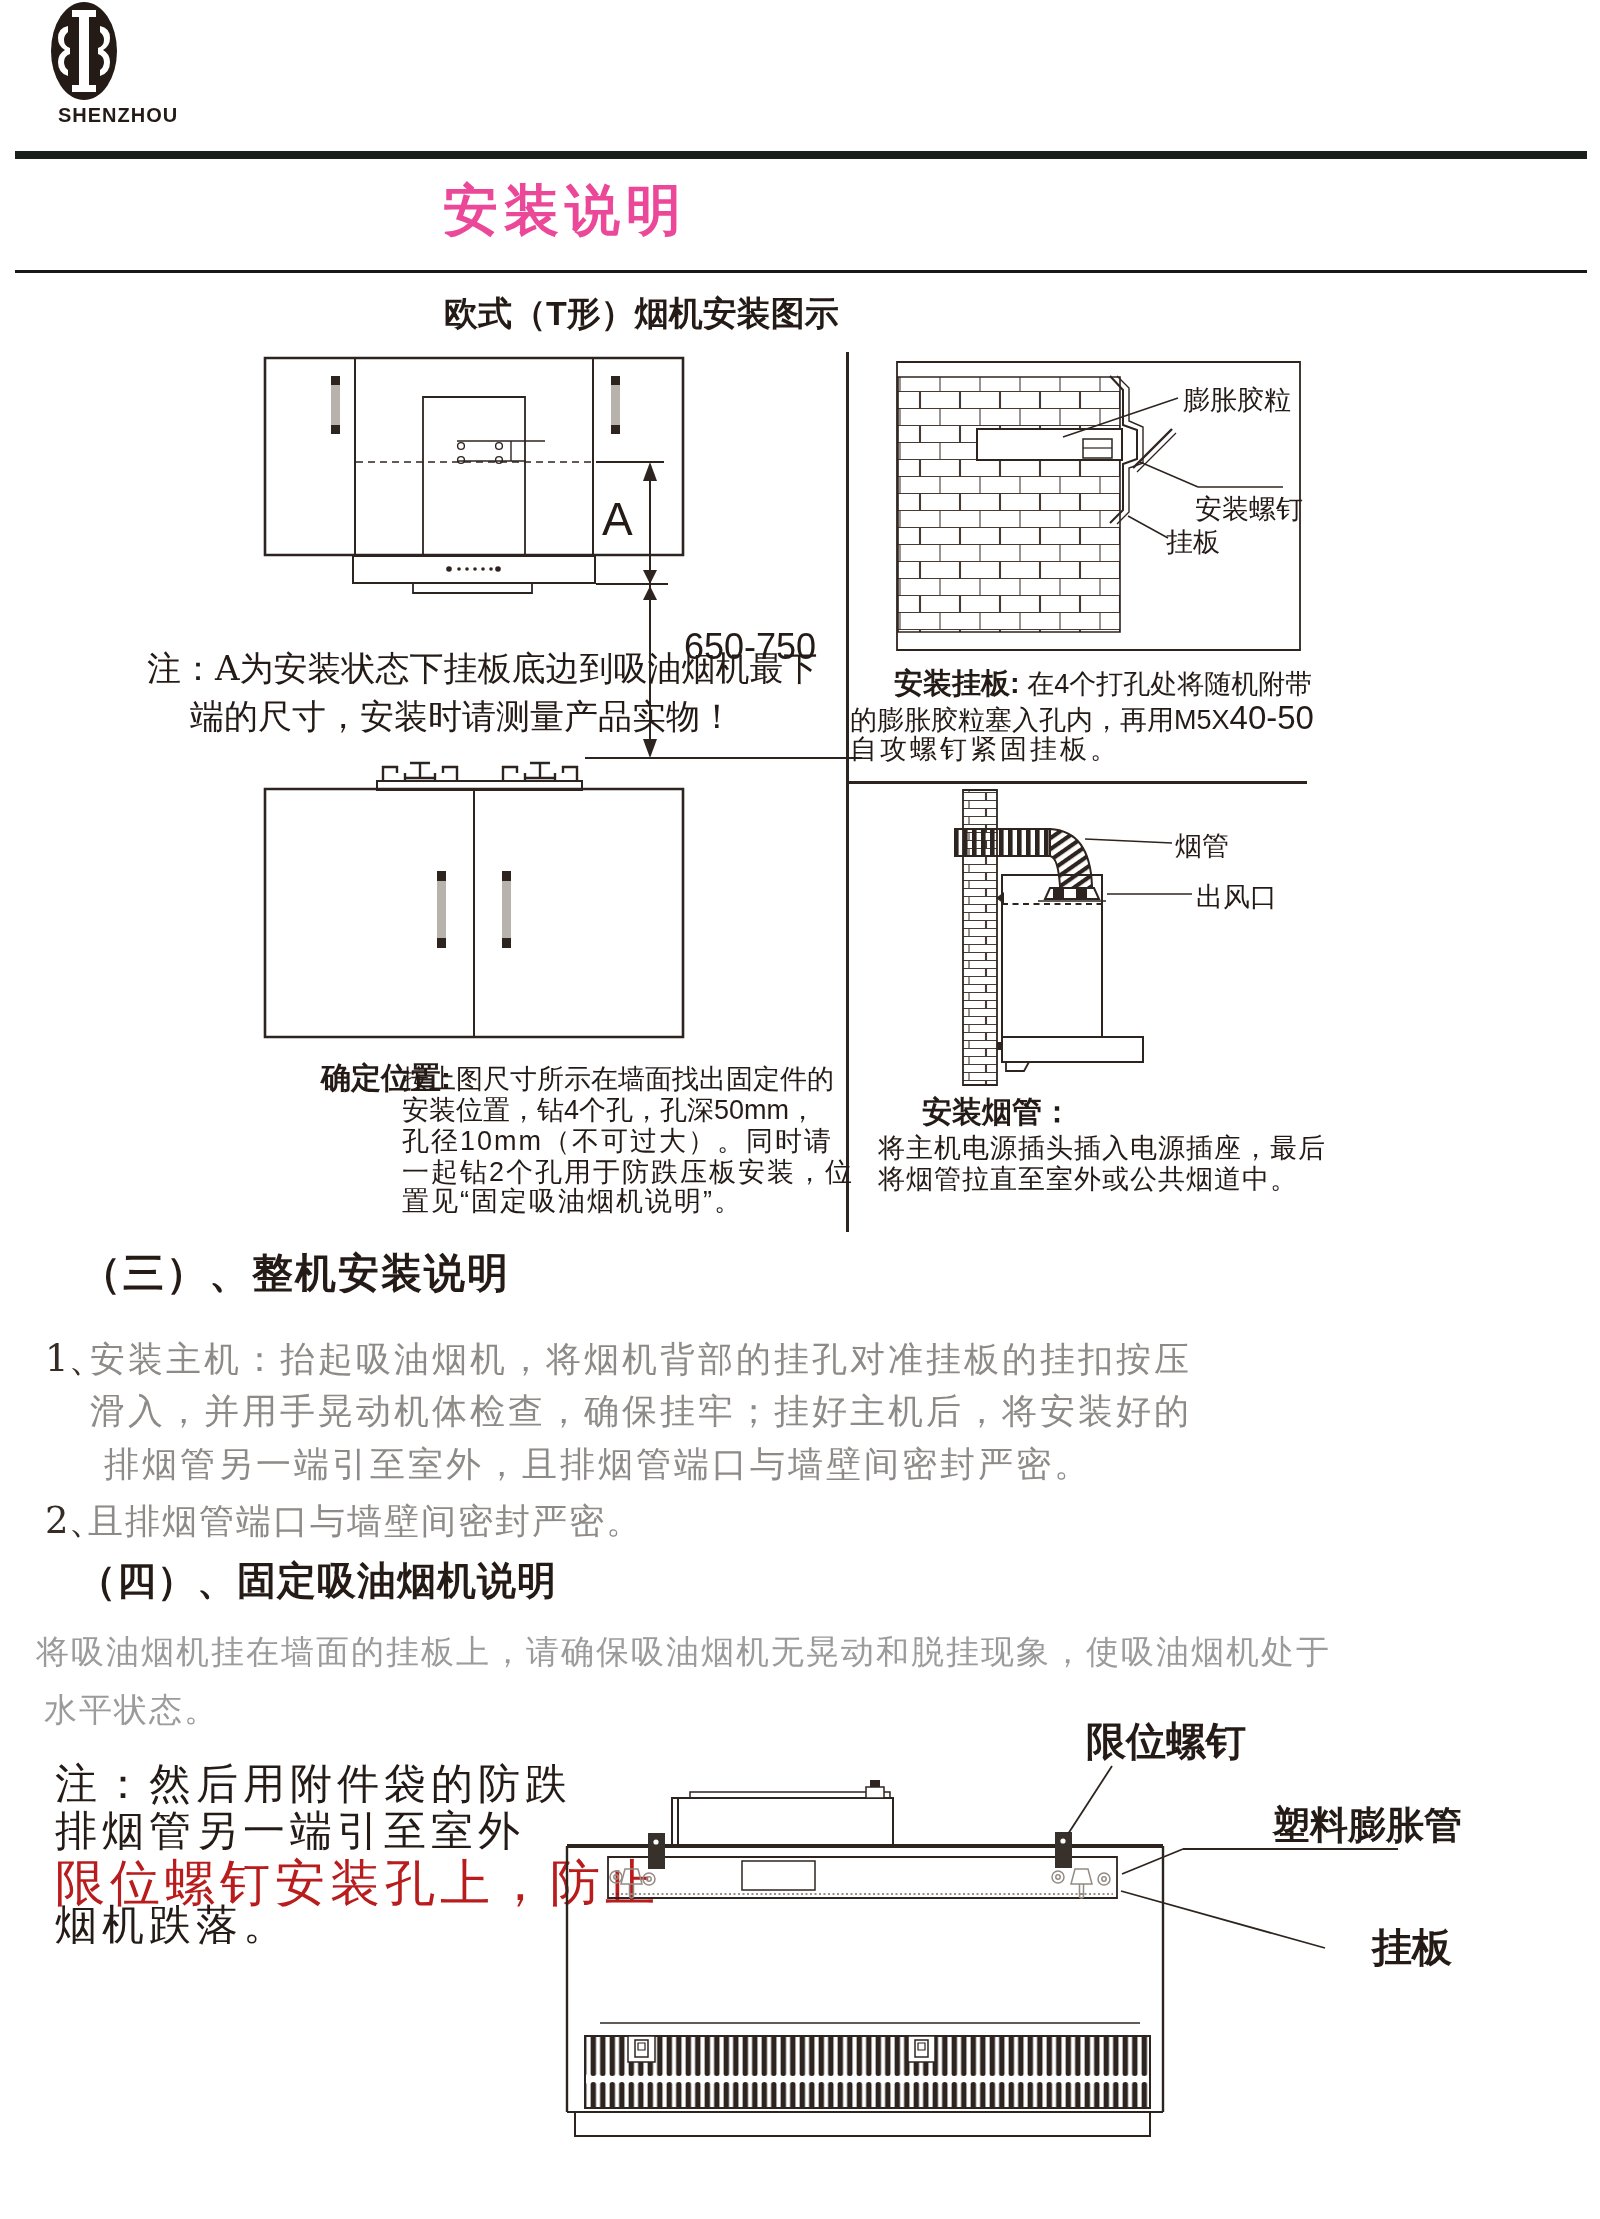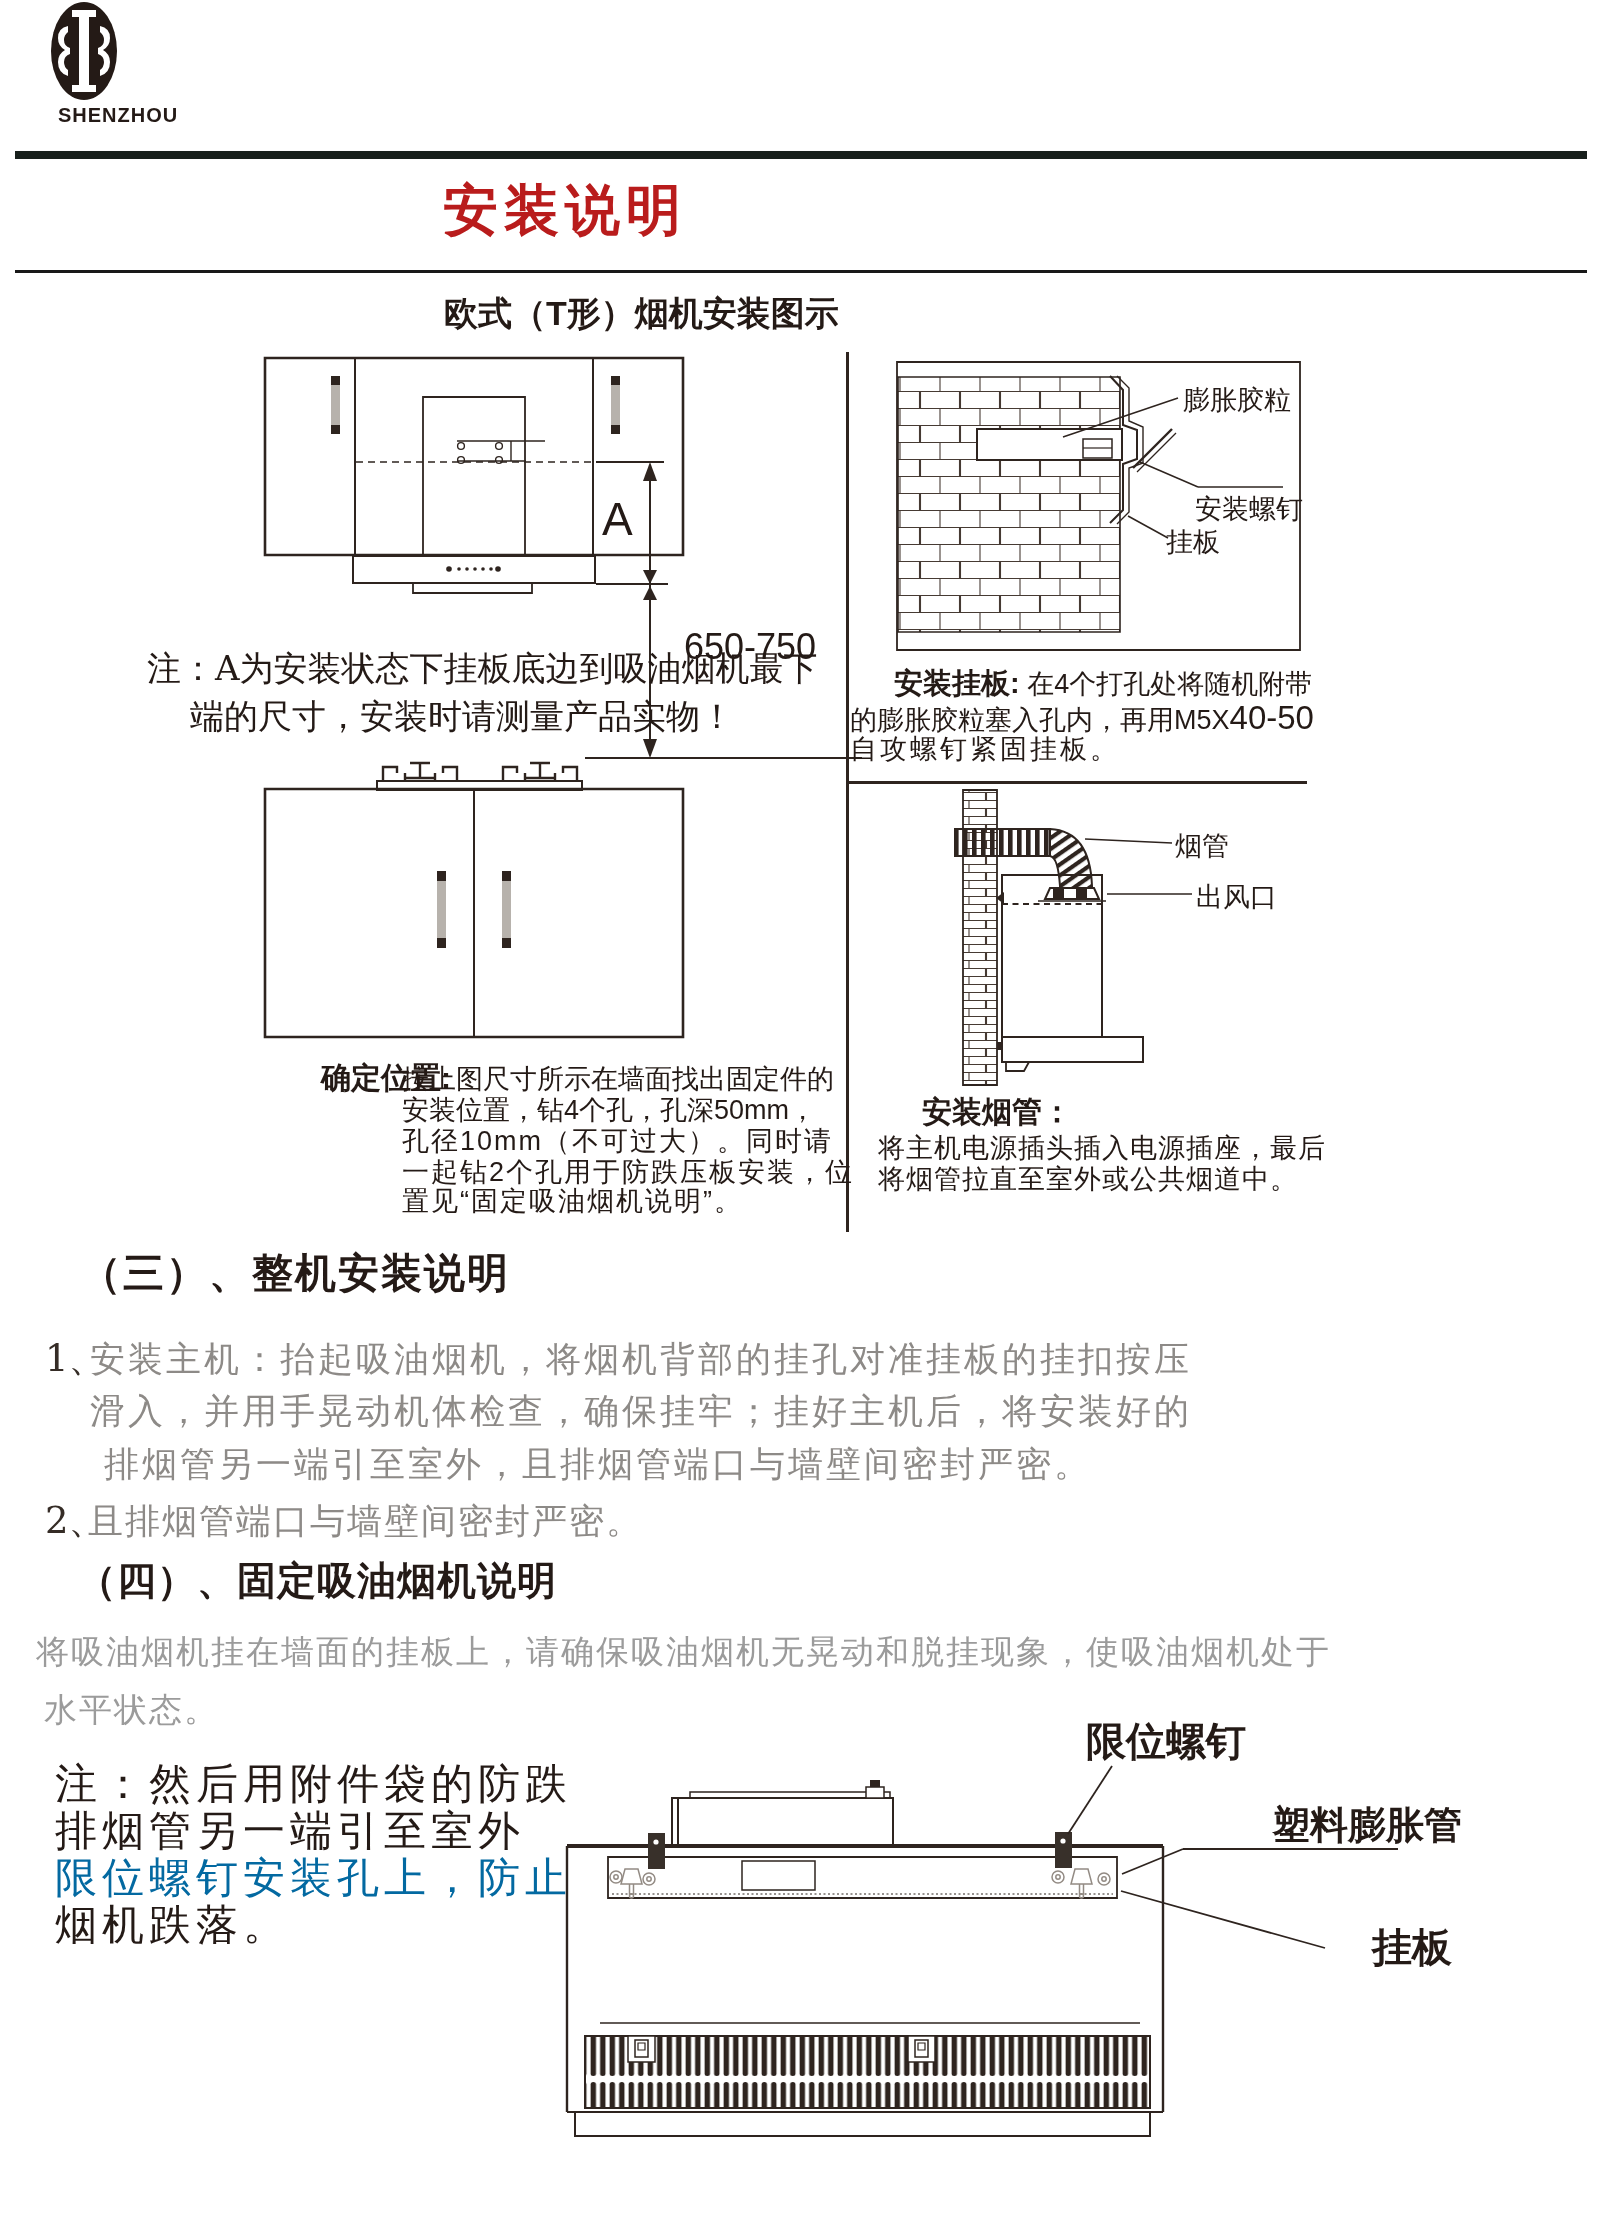--- a/index.html
+++ b/index.html
@@ -44,21 +44,21 @@
     <rect x="55" y="10" width="10" height="82" fill="#fff"></rect>
     <rect x="48" y="10" width="24" height="7" fill="#fff"></rect>
     <rect x="48" y="85" width="24" height="7" fill="#fff"></rect>
     <path d="M44,26 q-10,2 -10,12 q0,8 7,12 q-7,4 -7,12 q0,11 10,14 L44,70 q-4,-3 -4,-8 q0,-6 6,-8 L46,48 q-6,-2 -6,-8 q0,-5 4,-8 Z" fill="#fff"></path>
     <path d="M76,26 q10,2 10,12 q0,8 -7,12 q7,4 7,12 q0,11 -10,14 L76,70 q4,-3 4,-8 q0,-6 -6,-8 L74,48 q6,-2 6,-8 q0,-5 -4,-8 Z" fill="#fff"></path>
   </svg>
   <div class="abs sans bold" style="left:14px;top:104px;width:112px;text-align:center;font-size:20px;letter-spacing:1px;color:#241a16;">SHENZHOU</div>
 
   <div class="abs" style="left:15px;top:151px;width:1572px;height:8px;background:#18201c;"></div>
 
-  <div class="abs serif" style="left:415px;top:174px;width:300px;text-align:center;font-size:55px;font-weight:600;letter-spacing:6px;color:#b91c1c;">安装说明</div>
+  <div class="abs serif" style="left:415px;top:174px;width:300px;text-align:center;font-size:55px;font-weight:600;letter-spacing:6px;color:#ec4899;">安装说明</div>
 
   <div class="abs" style="left:15px;top:270px;width:1572px;height:3px;background:#181818;"></div>
 
   <div class="abs sans bold" style="left:400px;top:291px;width:310px;text-align:center;font-size:34px;color:#241a16;">欧式（T形）烟机安装图示</div>
 
   <div class="abs" style="left:846px;top:352px;width:3px;height:880px;background:#2e241f;"></div>
   <div class="abs" style="left:847px;top:781px;width:460px;height:3px;background:#2e241f;"></div>
 
   <svg style="left:250px;top:350px" width="630" height="700" viewBox="250 350 630 700" fill="none" stroke="#2e241f" stroke-width="2">
 
@@ -218,21 +218,21 @@
   <div class="abs serif gray1" style="left:104px;top:1441px;font-size:35px;letter-spacing:3px;">排烟管另一端引至室外，且排烟管端口与墙壁间密封严密。</div>
   <div class="abs serif" style="left:45px;top:1496px;font-size:37px;color:#352c26;">2、</div>
   <div class="abs serif gray1" style="left:88px;top:1498px;font-size:35px;letter-spacing:2px;">且排烟管端口与墙壁间密封严密。</div>
 
   <div class="abs sans bold" style="left:33px;top:1554px;font-size:39px;letter-spacing:1px;color:#241a16;">（四）、固定吸油烟机说明</div>
   <div class="abs sans gray2" style="left:36px;top:1630px;font-size:33px;letter-spacing:2px;">将吸油烟机挂在墙面的挂板上，请确保吸油烟机无晃动和脱挂现象，使吸油烟机处于</div>
   <div class="abs sans gray2" style="left:36px;top:1688px;font-size:33px;letter-spacing:2px;margin-left:8px;">水平状态。</div>
 
   <div class="abs serif" style="left:55px;top:1756px;font-size:42px;letter-spacing:5px;color:#241a16;">注：然后用附件袋的防跌</div>
   <div class="abs serif" style="left:55px;top:1803px;font-size:42px;letter-spacing:5px;color:#241a16;">排烟管另一端引至室外</div>
-  <div class="abs serif" style="left:55px;top:1850px;font-size:42px;letter-spacing:5px;color:#0369a1;">限位螺钉安装孔上，防止</div>
+  <div class="abs serif" style="left:55px;top:1850px;font-size:50px;letter-spacing:5px;color:#b91c1c;">限位螺钉安装孔上，防止</div>
   <div class="abs serif" style="left:55px;top:1897px;font-size:42px;letter-spacing:5px;color:#241a16;">烟机跌落。</div>
 
   <svg style="left:540px;top:1755px" width="880" height="395" viewBox="540 1755 880 395" fill="none" stroke="#2e241f" stroke-width="2">
 
     <rect x="672" y="1798" width="221" height="47"></rect>
     <line x1="678" y1="1798" x2="678" y2="1845"></line>
     <rect x="690" y="1792" width="200" height="6" stroke-width="1.5"></rect>
     <rect x="866" y="1787" width="18" height="11" fill="#fff" stroke-width="1.5"></rect>
     <rect x="870" y="1780" width="10" height="7" fill="#2e241f" stroke="none"></rect>
 

